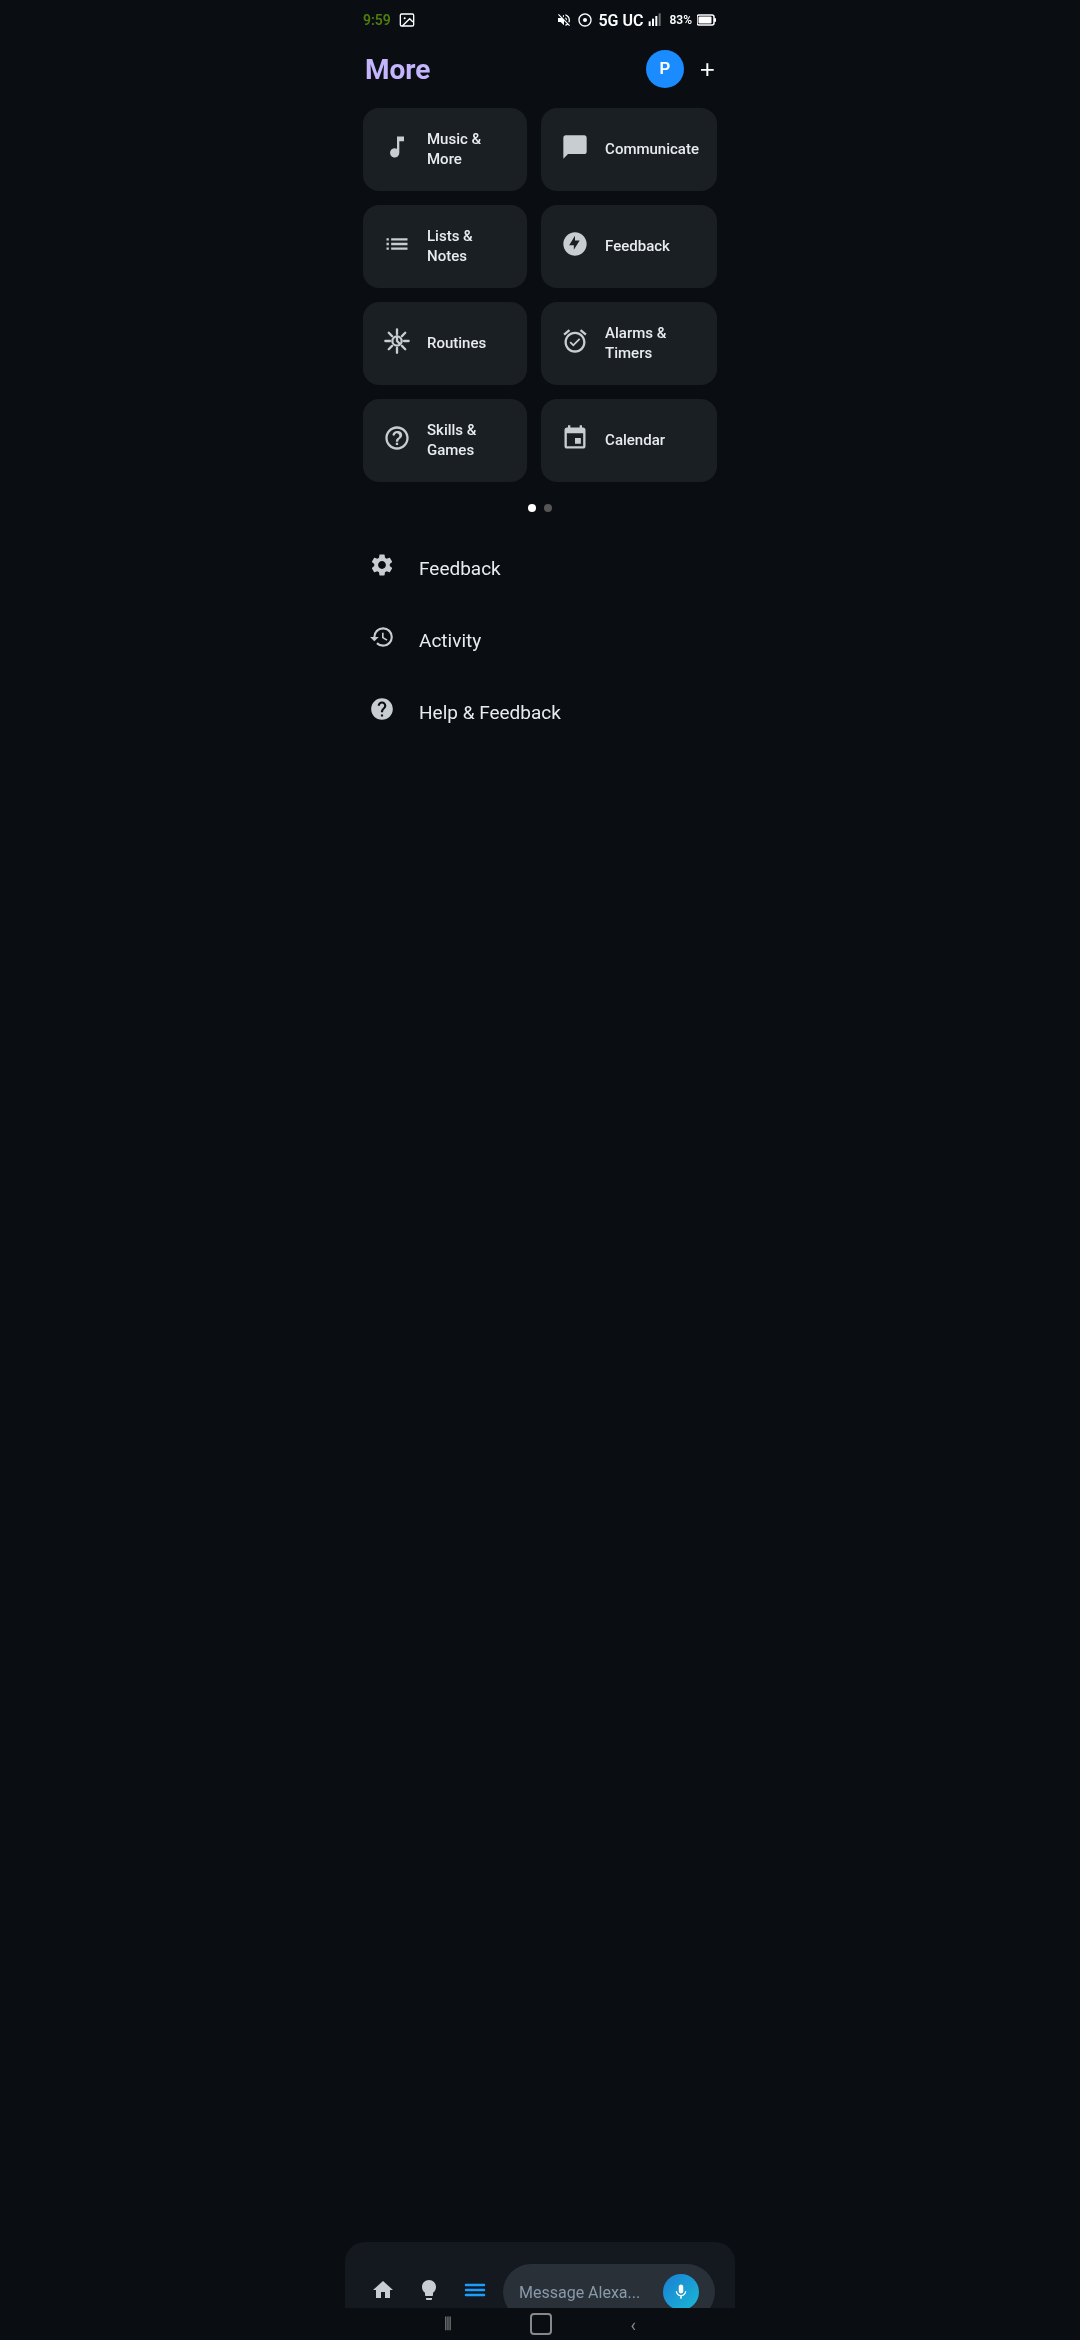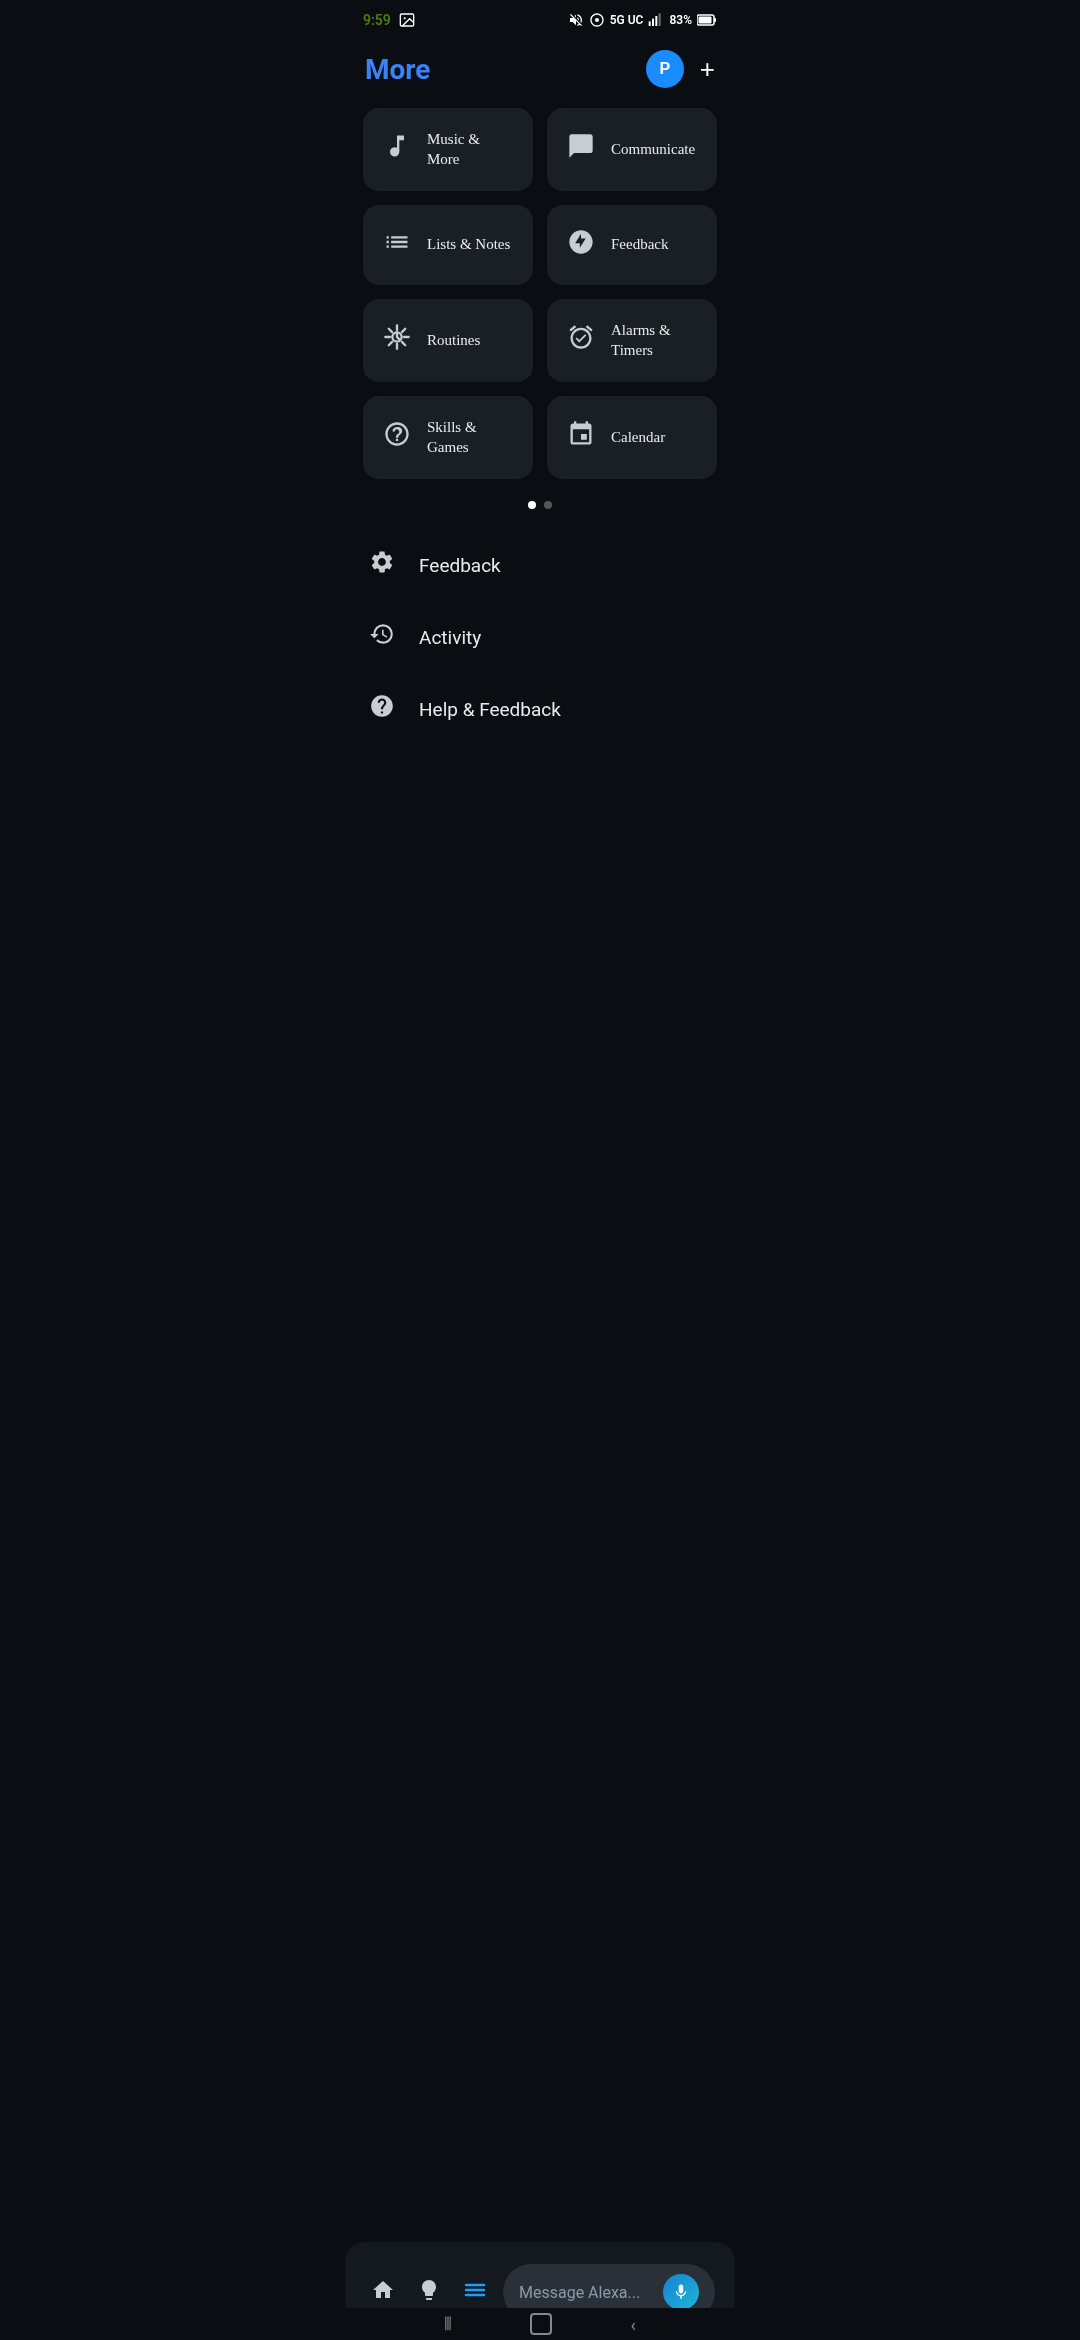--- a/index.html
+++ b/index.html
@@ -46,21 +46,21 @@
     .header {
       display: flex;
       justify-content: space-between;
       align-items: center;
       padding: 14px 20px 20px;
     }
 
     .header-title {
       font-size: 28px;
       font-weight: 700;
-      color: #3b82f6;
+      color: #c4b5fd;
     }
 
     .header-actions {
       display: flex;
       align-items: center;
       gap: 16px;
     }
 
     .profile-btn {
       width: 38px;
@@ -88,21 +88,20 @@
 
     
     .grid-section {
       padding: 0 18px;
     }
 
     .grid {
       display: grid;
       grid-template-columns: 1fr 1fr;
       gap: 14px;
-      font-family: Liberation Serif, serif;
     }
 
     .card {
       background-color: #1a1f24;
       border-radius: 16px;
       padding: 22px 18px;
       display: flex;
       align-items: center;
       gap: 14px;
       cursor: pointer;
@@ -261,21 +260,21 @@
   <div class="status-right">
 
     <svg style="width:16px;height:16px;fill:#fff" viewBox="0 0 24 24">
         <path d="M16.5 12c0-1.77-1.02-3.29-2.5-4.03v2.21l2.45 2.45c.03-.2.05-.41.05-.63zm2.5 0c0 .94-.2 1.82-.54 2.64l1.51 1.51C20.63 14.91 21 13.5 21 12c0-4.28-2.99-7.86-7-8.77v2.06c2.89.86 5 3.54 5 6.71zM4.27 3L3 4.27 7.73 9H3v6h4l5 5v-6.73l4.25 4.25c-.67.52-1.42.93-2.25 1.18v2.06c1.38-.31 2.63-.95 3.69-1.81L19.73 21 21 19.73l-9-9L4.27 3zM12 4L9.91 6.09 12 8.18V4z"></path>
       </svg>
 
     <svg style="width:16px;height:16px;fill:#fff" viewBox="0 0 24 24">
         <circle cx="12" cy="12" r="3"></circle>
         <path d="M12 2C6.48 2 2 6.48 2 12s4.48 10 10 10 10-4.48 10-10S17.52 2 12 2zm0 18c-4.42 0-8-3.58-8-8s3.58-8 8-8 8 3.58 8 8-3.58 8-8 8z"></path>
       </svg>
-    <span style="font-size:12px;font-weight:600;">5G UC</span>
+    <span style="font-size:16px;font-weight:600;">5G UC</span>
 
     <svg style="width:16px;height:16px;fill:#fff" viewBox="0 0 24 24">
         <rect x="1" y="14" width="3" height="7"></rect>
         <rect x="6" y="10" width="3" height="11"></rect>
         <rect x="11" y="6" width="3" height="15"></rect>
         <rect x="16" y="2" width="3" height="19" opacity="0.4"></rect>
       </svg>
     <span style="font-size:12px;font-weight:600;">83%</span>
 
     <svg style="width:20px;height:12px" viewBox="0 0 20 12">

